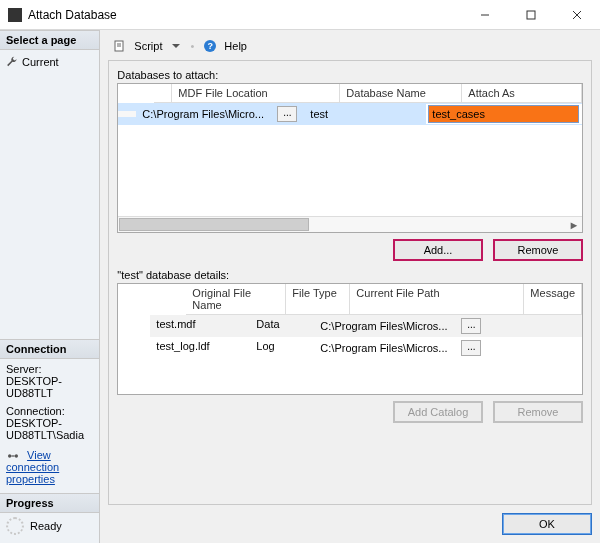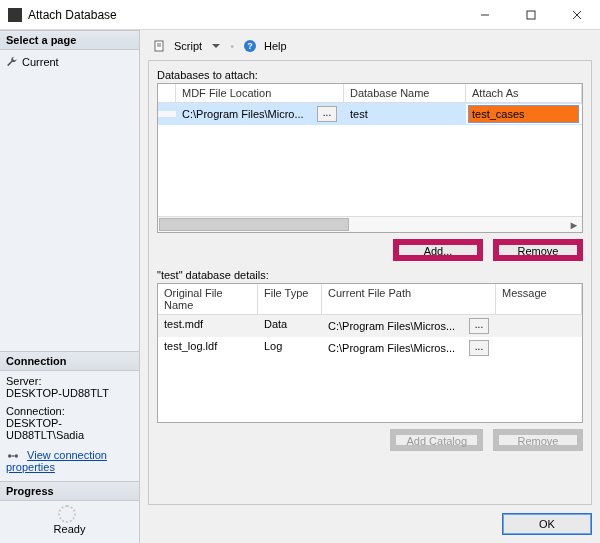--- a/index.html
+++ b/index.html
@@ -8,21 +8,21 @@
   
   .titlebar { height: 30px; display: flex; align-items: center; padding: 0 0 0 8px; border-bottom: 1px solid #d9d9d9; background: #fff; }
   .titlebar .icon { width: 14px; height: 14px; background: #333; margin-right: 6px; }
   .titlebar .title { flex: 1; font-size: 12px; }
   .titlebar .ctrls { display: flex; }
   .titlebar .ctrl { width: 46px; height: 30px; display: flex; align-items: center; justify-content: center; font-family: inherit; font-size: 14px; color: #333; }
   .titlebar .ctrl svg { width: 10px; height: 10px; stroke: #333; stroke-width: 1; fill: none; }
 
   
   .body { display: flex; height: 513px; }
-  .sidebar { width: 140px; background: #eef2f6; border-right: 1px solid #c9c9c9; display: flex; flex-direction: column; }
+  .sidebar { width: 168px; background: #eef2f6; border-right: 1px solid #c9c9c9; display: flex; flex-direction: column; }
   .main { flex: 1; background: #f0f0f0; padding: 6px 8px 8px 8px; display: flex; flex-direction: column; }
 
   
   .sec-head { background: linear-gradient(#e4e9ef,#d9dfe6); border-bottom: 1px solid #c9c9c9; border-top: 1px solid #c9c9c9; font-weight: bold; padding: 3px 6px; font-size: 11px; }
   .sec-body { padding: 4px 6px 8px 6px; font-size: 11px; }
   .sidebar .fill { flex: 1; }
   .nav-item { display: flex; align-items: center; gap: 4px; padding: 2px 0; }
   .nav-item .wrench { width: 12px; height: 12px; }
   .link { color: #0645ad; text-decoration: underline; cursor: pointer; }
   .conn-icon { display: inline-block; width: 14px; height: 10px; margin-right: 4px; vertical-align: middle; }
@@ -33,21 +33,21 @@
   .tool svg { width: 12px; height: 12px; }
   .tool .drop { border-left: 4px solid transparent; border-right: 4px solid transparent; border-top: 4px solid #555; margin-left: 2px; }
   .help-circle { width: 12px; height: 12px; border-radius: 50%; background: #2b7cd3; color: #fff; font-size: 9px; font-weight: bold; display: inline-flex; align-items: center; justify-content: center; }
 
   
   .group { border: 1px solid #c9c9c9; background: #f0f0f0; padding: 8px; flex: 1; display: flex; flex-direction: column; }
   .group-label { font-size: 11px; margin-bottom: 2px; }
 
   
   .table { border: 1px solid #a9a9a9; background: #fff; font-size: 11px; }
-  .table .hdr { display: flex; background: #0f172a; border-bottom: 1px solid #ddd; }
+  .table .hdr { display: flex; background: #0f172a; border-bottom: 1px solid #ddd; margin-left: 36px; }
   .table .hdr .cell { padding: 3px 6px; border-right: 1px solid #ddd; color: #333; font-weight: normal; background: #fff; }
   .table .row { display: flex; align-items: stretch; }
   .table .row .cell { padding: 3px 6px; border-right: 1px solid transparent; white-space: nowrap; overflow: hidden; text-overflow: ellipsis; }
   .table .row.selected { background: #cfe6ff; align-items: center; }
   .table .row.sel-light { background: #f2f2f2; }
   .rowhdr { width: 18px; border-right: 1px solid #ddd; background: #f7f7f7; }
   .ellipsis-btn { width: 20px; height: 16px; border: 1px solid #aaa; background: #f3f3f3; font-size: 10px; line-height: 12px; text-align: center; align-self: center; margin-left: 2px; }
 
   
   .tbl-top { height: 150px; display: flex; flex-direction: column; }
@@ -60,26 +60,26 @@
 
   .col-mdf { width: 168px; }
   .col-db  { width: 122px; }
   .col-as  { flex: 1; }
 
   
   .attach-as-input { width: 100%; height: 18px; border: 1px solid #7a99c8; font-size: 11px; padding: 1px 3px; background: #f97316; }
 
   
   .btn-row { display: flex; justify-content: flex-end; gap: 10px; padding: 6px 0 8px 0; }
-  .btn { min-width: 90px; height: 22px; border: 6px solid #be185d; background: #e9e9e9; font-size: 11px; padding: 0 10px; }
+  .btn { min-width: 90px; height: 22px; border: 2px solid #be185d; background: #e9e9e9; font-size: 11px; padding: 0 10px; }
   .btn:disabled { color: #9a9a9a; border-color: #c0c0c0; background: #ededed; }
   .btn.primary { border: 1px solid #2e73c8; box-shadow: inset 0 0 0 1px #6aa5ea; }
 
   
-  .tbl-bot { height: 140px; }
+  .tbl-bot { height: 112px; padding-left: 32px; }
   .col-fname { width: 100px; }
   .col-ftype { width: 64px; }
   .col-fpath { width: 174px; }
   .col-msg   { flex: 1; }
 
   
   .spinner { width: 18px; height: 18px; border: 2px dotted #c8c8c8; border-radius: 50%; display: inline-block; vertical-align: middle; margin-right: 6px; }
 
   
   .footer { display: flex; justify-content: flex-end; gap: 26px; padding-top: 8px; }
@@ -132,21 +132,21 @@
       <div>
         <svg class="conn-icon" viewBox="0 0 16 12">
             <circle cx="4" cy="6" r="2" fill="#555"></circle>
             <circle cx="12" cy="6" r="2" fill="#555"></circle>
             <line x1="6" y1="6" x2="10" y2="6" stroke="#555" stroke-width="1.5"></line>
           </svg>
         <span class="link">View connection properties</span>
       </div>
     </div>
     <div class="sec-head">Progress</div>
-    <div class="sec-body" style="display:flex;align-items:center;flex-direction:column;">
+    <div class="sec-body" style="display:flex;align-items:center;">
       <span class="spinner"></span>
       <span>Ready</span>
     </div>
   </div>
 
   <div class="main">
 
     <div class="toolbar">
       <div class="tool">
         <svg viewBox="0 0 12 12">

